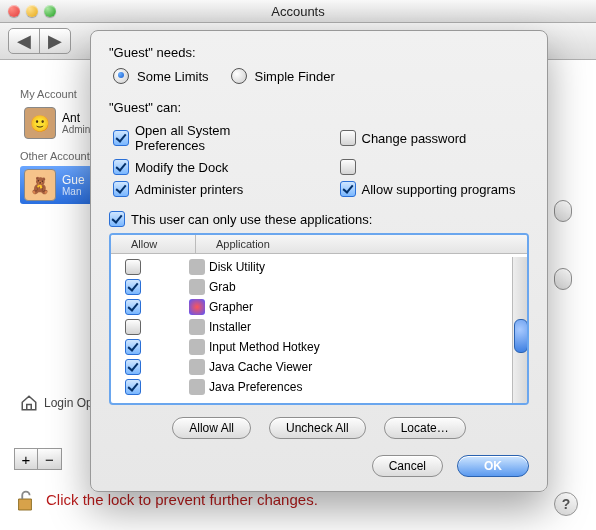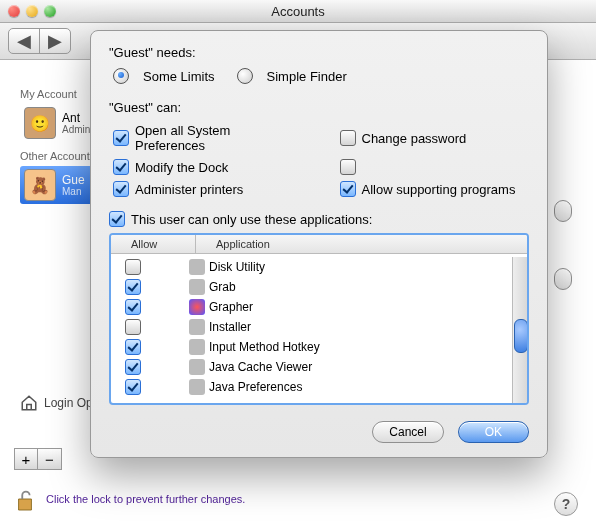--- a/index.html
+++ b/index.html
@@ -21,50 +21,50 @@
   .sbrow.sel{background:linear-gradient(#6aa6ff,#2a6fe0);color:#fff}
   .sbrow .av{width:30px;height:30px;background:#cfa070;border:1px solid #888;border-radius:4px;display:flex;align-items:center;justify-content:center;font-size:16px}
   .sbrow .nm{font-weight:normal;font-size:12px;line-height:1}
   .sbrow .rl{font-size:10px;color:#666}
   .sbrow.sel .rl{color:#dbe9ff}
   .login-row{display:flex;align-items:center;gap:6px;margin-top:190px;font-size:12px;color:#444}
   .house-icon{width:18px;height:18px;display:inline-block}
   .pm{position:absolute;left:14px;bottom:60px;display:flex}
   .pm button{width:24px;height:22px;font-size:15px;line-height:1;background:linear-gradient(#fdfdfd,#d8d8d8);border:1px solid #999}
   .pm button+button{border-left:none}
-  .lockrow{position:absolute;left:14px;bottom:18px;display:flex;align-items:center;gap:10px;font-size:11px;color:#4c1d95}
+  .lockrow{position:absolute;left:14px;bottom:18px;display:flex;align-items:center;gap:10px;font-size:15px;color:#b91c1c}
   .lock-icon{width:22px;height:26px}
   .help{position:absolute;right:18px;bottom:14px;width:22px;height:22px;border-radius:50%;border:1px solid #9a9a9a;background:linear-gradient(#fff,#ddd);display:flex;align-items:center;justify-content:center;color:#555;font-weight:bold;font-size:14px}
 
   
   .sheet{position:absolute;top:30px;left:90px;width:420px;background:linear-gradient(#f1f1f1,#e7e7e7);border:1px solid #999;border-radius:8px;box-shadow:0 18px 40px rgba(0,0,0,.35);padding:14px 18px 14px 18px}
   .line{font-size:13px;color:#000;margin-bottom:8px}
   .radios{display:flex;gap:22px;margin-left:4px;margin-bottom:16px}
-  .radio{display:flex;align-items:center;gap:14px}
+  .radio{display:flex;align-items:center;gap:8px}
   .r-dot{width:14px;height:14px;border-radius:50%;border:1px solid #555;background:radial-gradient(circle at 35% 35%,#fff,#ccc)}
   .r-dot.on::after{content:"";display:block;width:6px;height:6px;border-radius:50%;background:radial-gradient(circle at 30% 30%,#6ab0ff,#1a5fd0);margin:3px auto}
   .cangrid{display:grid;grid-template-columns:1fr 1fr;gap:6px 37px;margin-left:4px;margin-bottom:14px}
   .cb{display:flex;align-items:center;gap:6px;font-size:13px;color:#000}
   .box{width:14px;height:14px;border:1px solid #666;border-radius:3px;background:linear-gradient(#fdfdfd,#d4d4d4);flex:none;position:relative}
   .box.on{background:linear-gradient(#cfe6ff,#7ab7ff);border-color:#2a6fd6}
   .box.on::after{content:"";position:absolute;left:2px;top:3px;width:8px;height:4px;border-left:2px solid #04316b;border-bottom:2px solid #04316b;transform:rotate(-50deg)}
   .appbox{border:2px solid #6aa6ee;border-radius:4px;background:#fff;height:168px;overflow:hidden;position:relative;margin-top:6px}
   .apphead{display:flex;background:linear-gradient(#f6f6f6,#e4e4e4);border-bottom:1px solid #bbb;font-size:11px;color:#333}
   .apphead .col{padding:3px 20px}
   .apphead .col.allow{width:44px;border-right:1px solid #bbb}
   .applist{position:absolute;top:22px;left:0;right:14px;bottom:0;overflow:hidden}
   .arow{display:flex;align-items:center;height:20px;padding-left:14px;gap:48px}
   .arow .box{margin-left:0}
   .arow .app{display:flex;align-items:center;gap:4px;font-size:12px;color:#000}
   .arow .icn{width:16px;height:16px;background:#bbb;border-radius:3px;display:inline-block}
   .sbtrack{position:absolute;top:22px;right:0;width:14px;bottom:0;background:linear-gradient(90deg,#eee,#d8d8d8);border-left:1px solid #bbb}
   .sbthumb{position:absolute;left:1px;width:12px;height:32px;top:62px;border-radius:6px;background:radial-gradient(circle at 40% 30%,#a8caff,#3b7de0);border:1px solid #2a62b0}
   .btnrow{display:flex;gap:18px;justify-content:center;margin-top:12px}
   .aqua{height:22px;padding:0 16px;font-size:12px;color:#000;background:linear-gradient(#fdfdfd,#dcdcdc);border:1px solid #8f8f8f;border-radius:12px;box-shadow:inset 0 1px 0 #fff}
-  .aqua.def{background:linear-gradient(#cfe6ff,#5a99ef);border-color:#2a62b0;color:#fff;padding:0 26px;font-weight:normal}
+  .aqua.def{background:linear-gradient(#cfe6ff,#5a99ef);border-color:#2a62b0;color:#fff;padding:0 26px;font-weight:bold}
   .okrow{display:flex;gap:14px;justify-content:flex-end;margin-top:16px}
   .ghost-right{position:absolute;right:24px;top:200px;display:flex;flex-direction:column;gap:46px}
   .ghost-right .aqua{width:18px;padding:0}
 </style>
 </head>
 <body>
 
 <div class="window">
 
   <div class="titlebar">
@@ -227,19 +227,24 @@
               <span class="icn"></span>
               <span>Java Preferences</span>
             </span>
           </div>
       </div>
       <div class="sbtrack">
         <div class="sbthumb"></div>
       </div>
     </div>
 
+    <div class="btnrow">
+      <button class="aqua">Allow All</button>
+      <button class="aqua">Uncheck All</button>
+      <button class="aqua">Locate…</button>
+    </div>
     <div class="okrow">
       <button class="aqua">Cancel</button>
       <button class="aqua def">OK</button>
     </div>
   </div>
 
 </div>
 
 </body></html>

